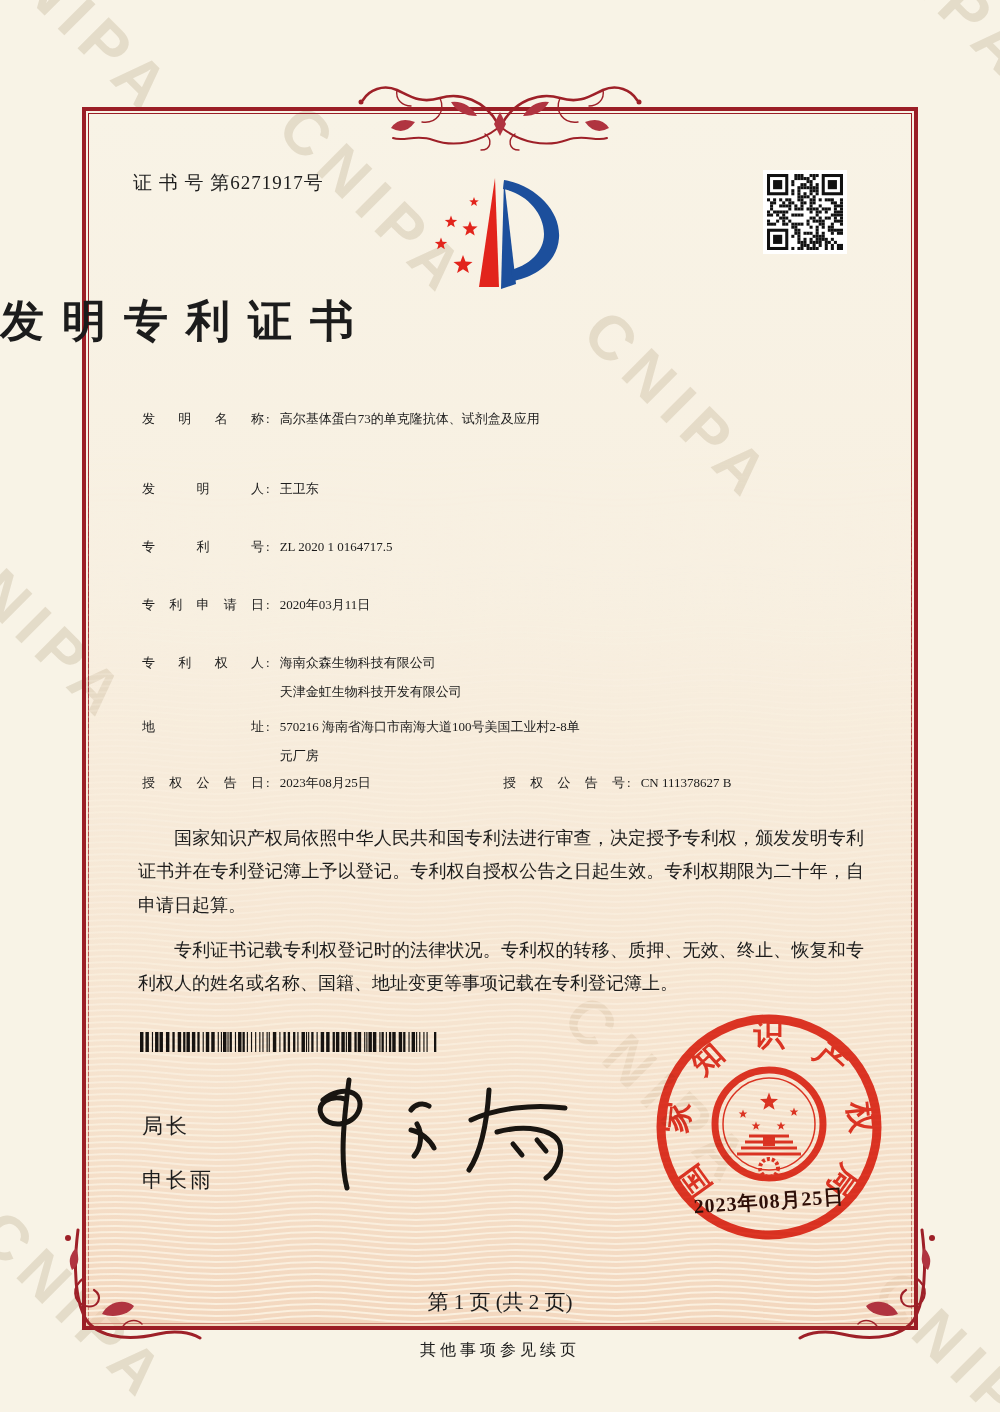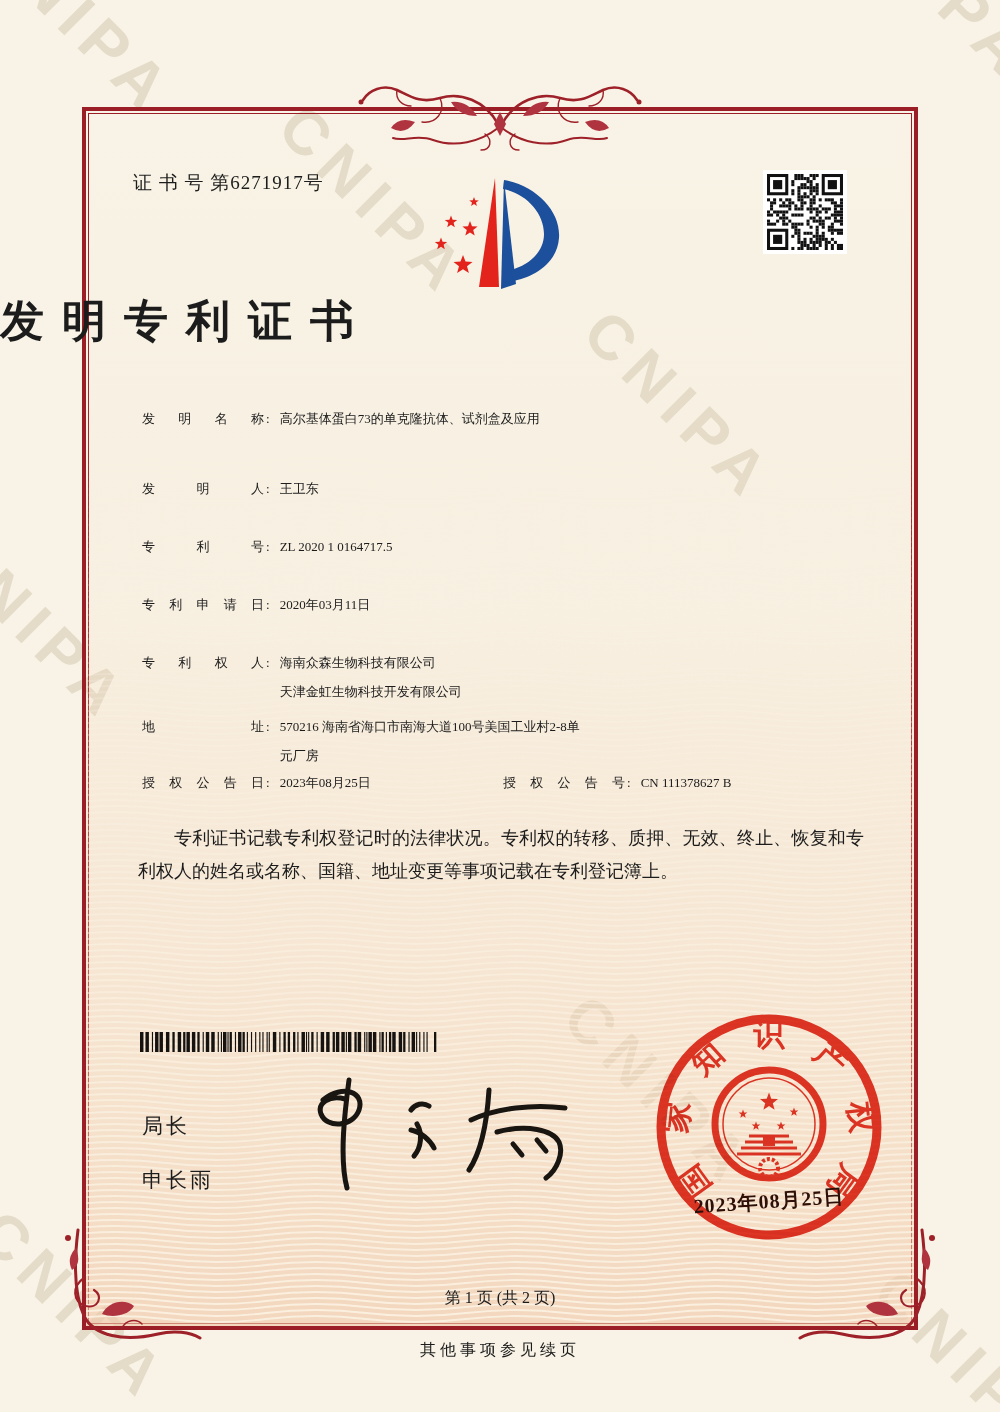--- a/index.html
+++ b/index.html
@@ -45,21 +45,21 @@
   .barcode{left:140px;top:1032px;z-index:4;mix-blend-mode:multiply;}
   .director-label{left:142px;top:1112px;font-size:21px;z-index:4;
         font-family:"Liberation Sans","DejaVu Sans",sans-serif;letter-spacing:3px;}
   .director-name{left:142px;top:1166px;font-size:21px;z-index:4;
         font-family:Liberation Sans, sans-serif;letter-spacing:3px;}
   .signature{left:265px;top:1066px;z-index:5;mix-blend-mode:multiply;}
   .seal{left:654px;top:1012px;width:230px;height:230px;z-index:5;mix-blend-mode:multiply;}
   .seal svg{opacity:0.93;}
   .seal-date{position:absolute;left:12px;top:176px;width:206px;text-align:center;
      font-size:20px;font-weight:700;color:#30110a;transform:rotate(-4deg);letter-spacing:1px;}
-  .page-ind{left:0;top:1288px;width:100%;text-align:center;font-size:16px;z-index:4;}
+  .page-ind{left:0;top:1288px;width:100%;text-align:center;font-size:21px;z-index:4;}
   .footer-note{left:0;top:1340px;width:100%;text-align:center;font-size:16px;
      letter-spacing:4px;z-index:4;}
 </style>
 </head>
 <body>
 
 <div class="wm" style="left:-45px;top:-20px;font-size:64px">CNIPA</div>
 <div class="wm" style="left:815px;top:-55px;font-size:64px">CNIPA</div>
 <div class="wm" style="left:255px;top:165px;font-size:62px">CNIPA</div>
 <div class="wm" style="left:560px;top:370px;font-size:62px">CNIPA</div>
@@ -527,20 +527,21 @@
 元厂房</span>
 </div>
 <div class="frow" style="top:768px">
   <span class="flabel">授权公告日</span><span class="fcolon">:</span><span class="fvalue">2023年08月25日</span>
   <span class="pair2">
     <span class="flabel">授权公告号</span><span class="fcolon">:</span><span class="fvalue">CN 111378627 B</span>
   </span>
 </div>
 
 <div class="abs bodytext">
+  <p>国家知识产权局依照中华人民共和国专利法进行审查，决定授予专利权，颁发发明专利证书并在专利登记簿上予以登记。专利权自授权公告之日起生效。专利权期限为二十年，自申请日起算。</p>
   <p>专利证书记载专利权登记时的法律状况。专利权的转移、质押、无效、终止、恢复和专利权人的姓名或名称、国籍、地址变更等事项记载在专利登记簿上。</p>
 </div>
 
 <svg class="abs barcode" id="barcode-svg" width="298" height="20" viewBox="0 0 298 20">
     <rect x="0" y="0" width="3.4499999999999997" height="20" fill="#161413"></rect>
     <rect x="5.449999999999999" y="0" width="3.4499999999999997" height="20" fill="#161413"></rect>
     <rect x="11.899999999999999" y="0" width="1.15" height="20" fill="#161413"></rect>
     <rect x="15.049999999999999" y="0" width="3.4499999999999997" height="20" fill="#161413"></rect>
     <rect x="19.5" y="0" width="3.4499999999999997" height="20" fill="#161413"></rect>
     <rect x="25.95" y="0" width="3.4499999999999997" height="20" fill="#161413"></rect>

